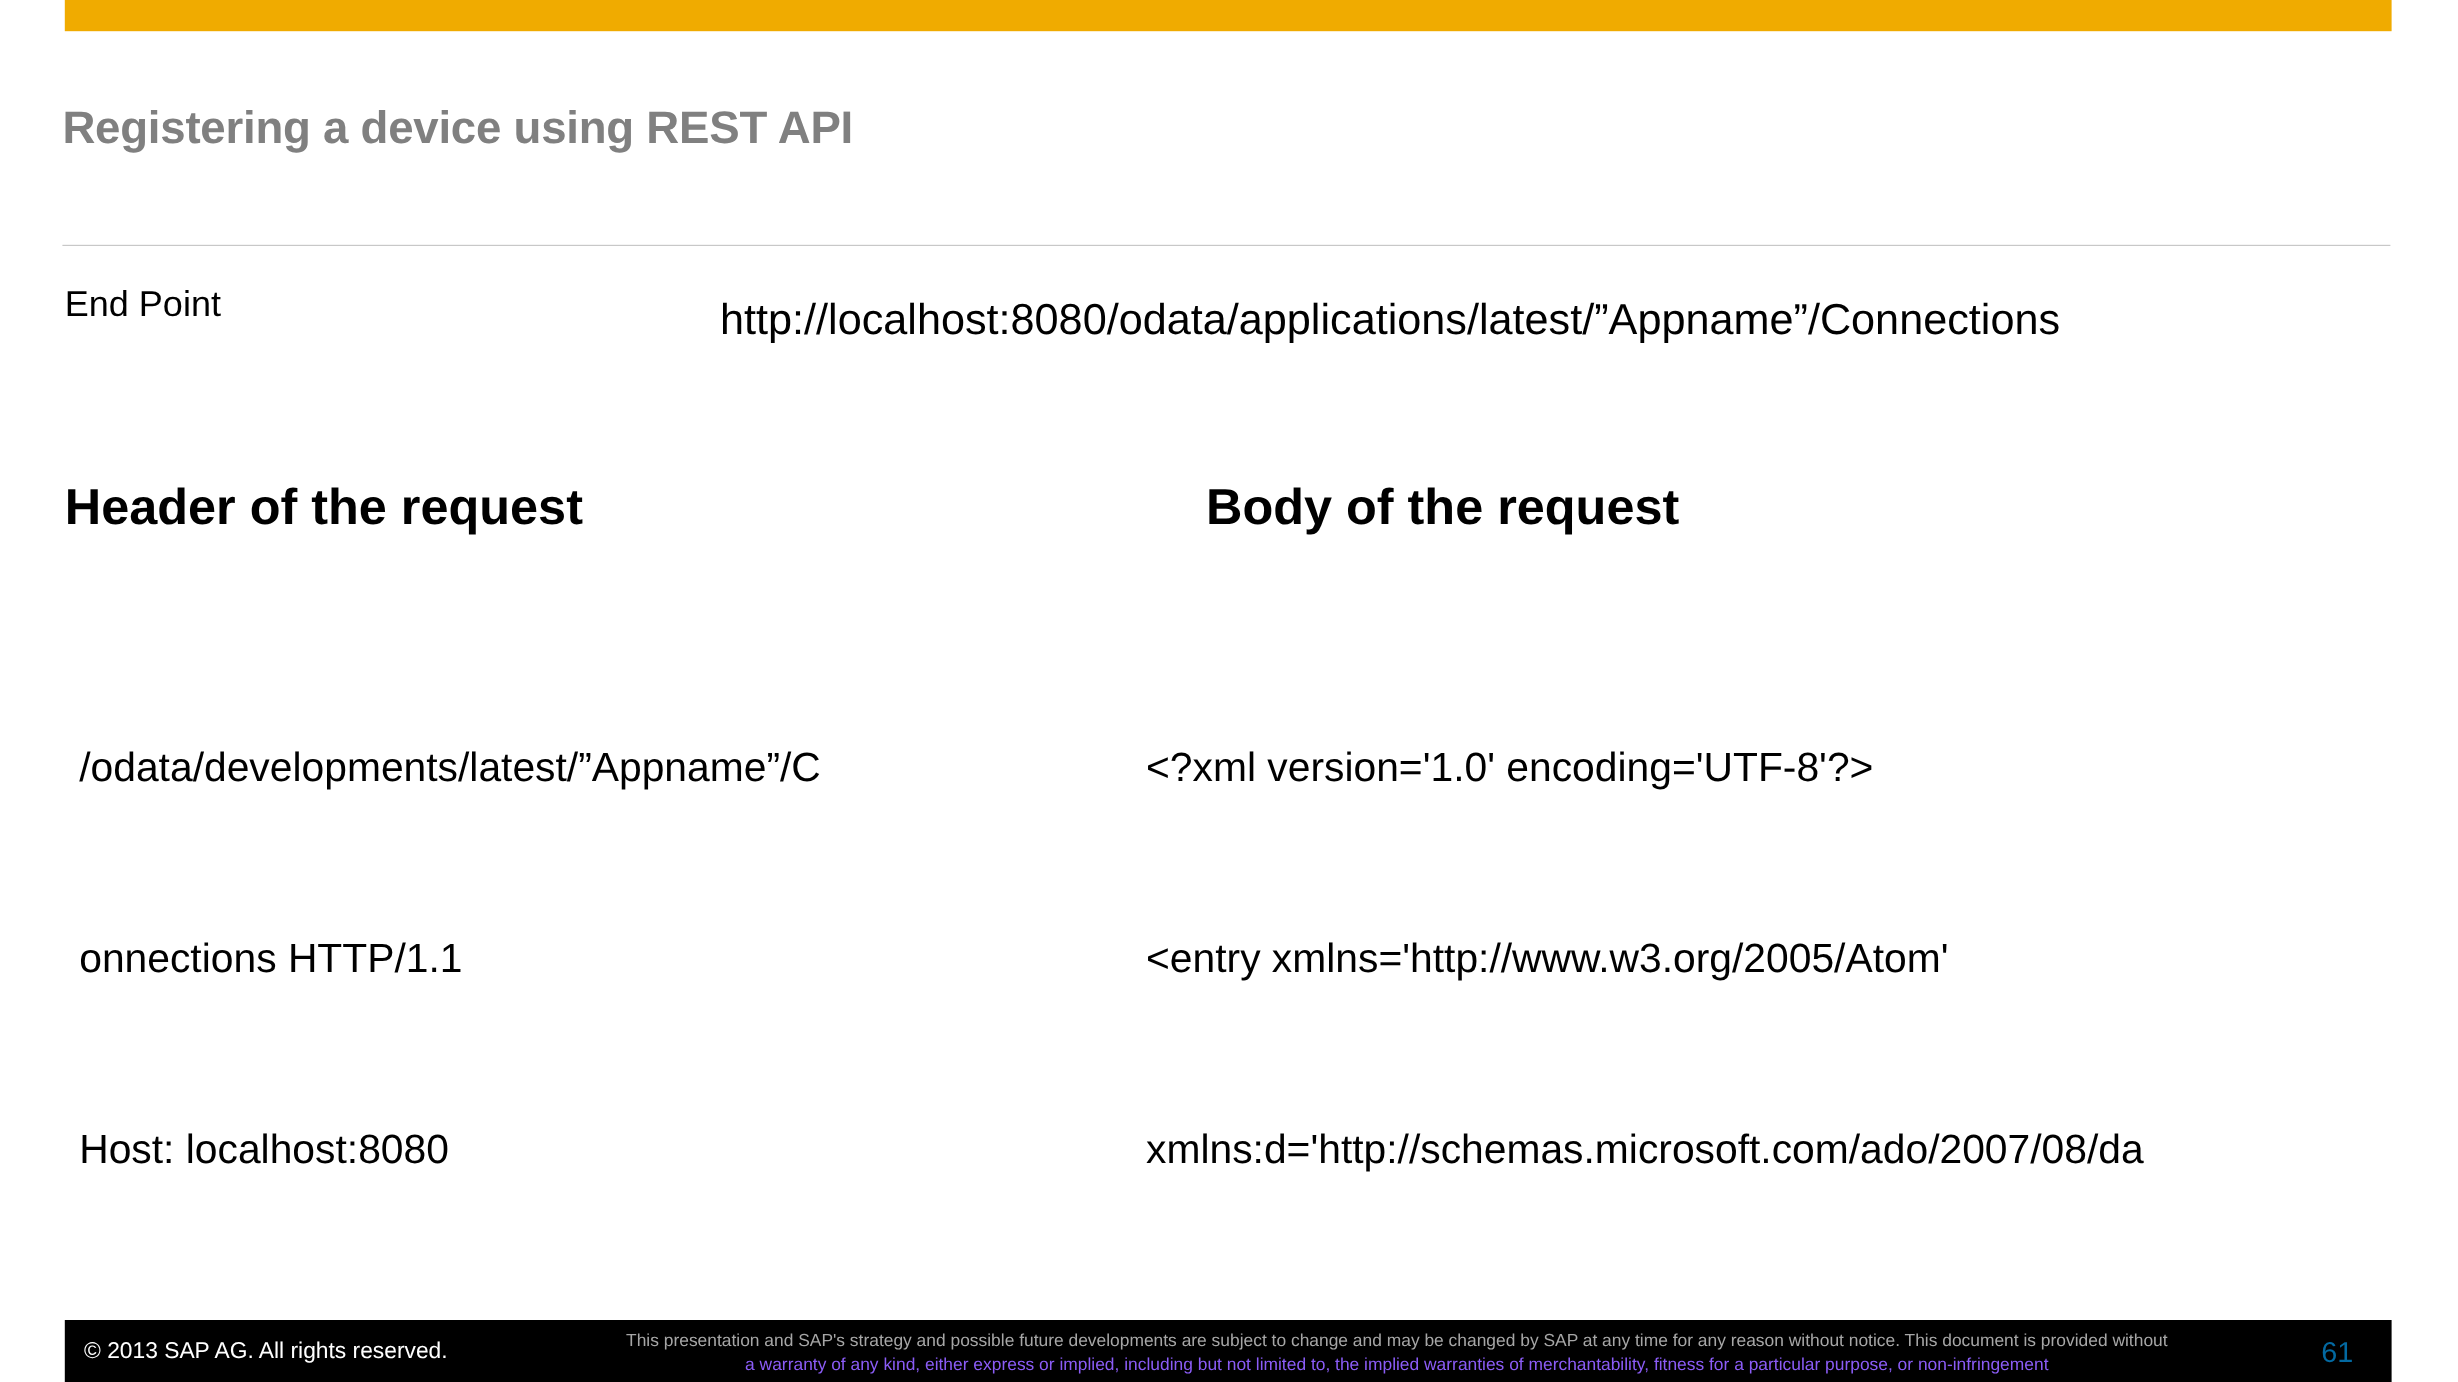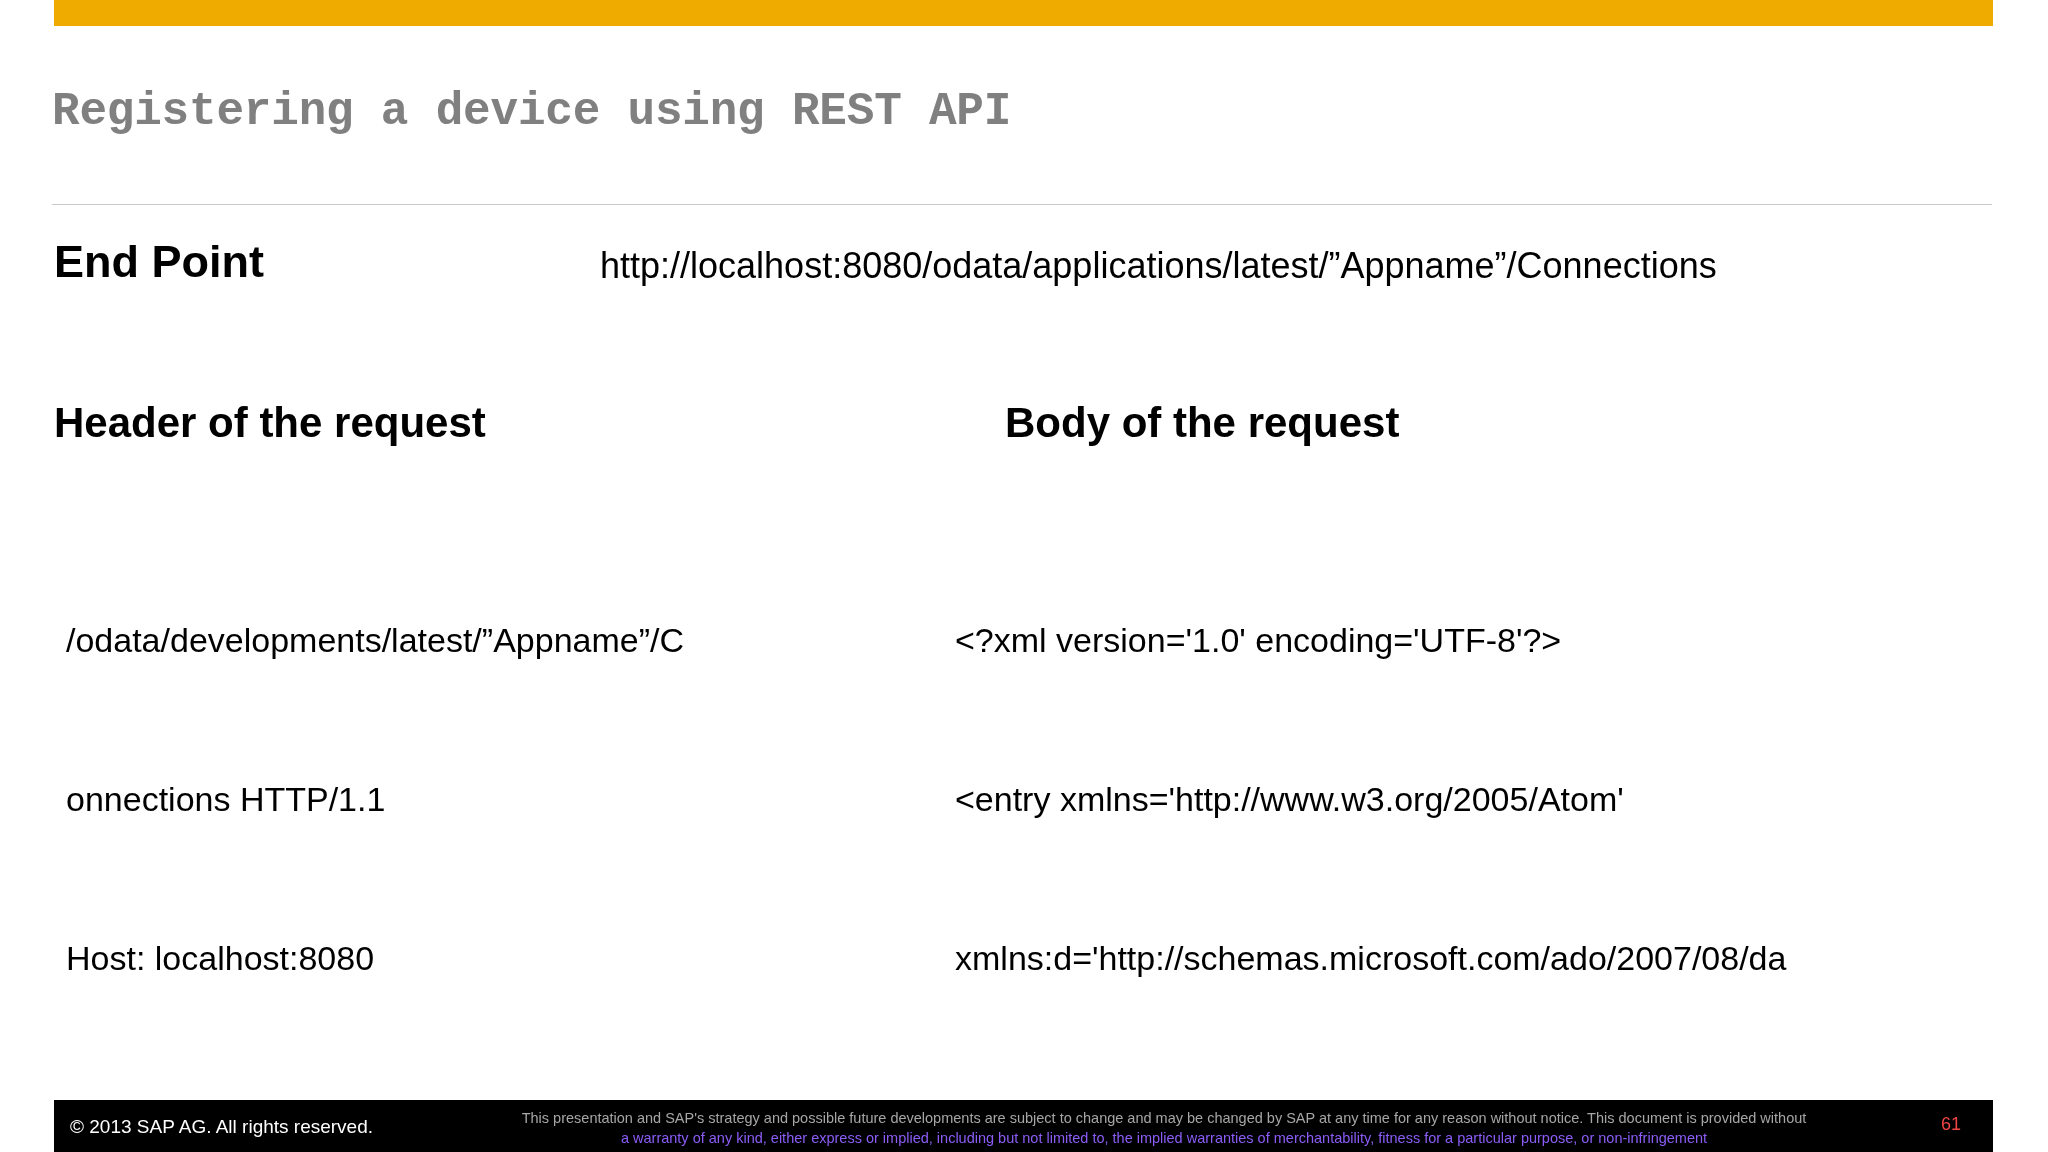--- a/index.html
+++ b/index.html
@@ -29,46 +29,45 @@
     width: 1939px;
     height: 26px;
     background: #f0ab00;
   }
 
   
   .slide-title {
     position: absolute;
     left: 52px;
     top: 88px;
-    font-size: 46px;
+    font-size: 38px;
     font-weight: bold;
     color: #808080;
     letter-spacing: -0.2px;
     white-space: nowrap;
     line-height: 1.05;
-    font-family: Liberation Mono, monospace;
   }
 
   
   .title-rule {
     position: absolute;
     left: 52px;
     top: 204px;
     width: 1940px;
     height: 1px;
     background: #c8c8c8;
   }
 
   
   .endpoint-label {
     position: absolute;
     left: 54px;
     top: 237px;
-    font-size: 45px;
-    font-weight: bold;
+    font-size: 30px;
+    font-weight: normal;
     color: #000000;
     white-space: nowrap;
     line-height: 1.1;
   }
 
   .endpoint-url {
     position: absolute;
     left: 600px;
     top: 246px;
     font-size: 36px;
@@ -135,22 +134,22 @@
     line-height: 20px;
     color: #a6a6a6;
     margin-left: 17px;
   }
   .footer-disclaimer .dim { color: #8b5cf6; }
 
   .footer-pageno {
     position: absolute;
     right: 32px;
     top: 14px;
-    font-size: 18px;
-    color: #ef4444;
+    font-size: 24px;
+    color: #0369a1;
     white-space: nowrap;
   }
 </style>
 </head>
 <body>
 
 <div id="slide">
 
   <div class="accent-bar"></div>
 

